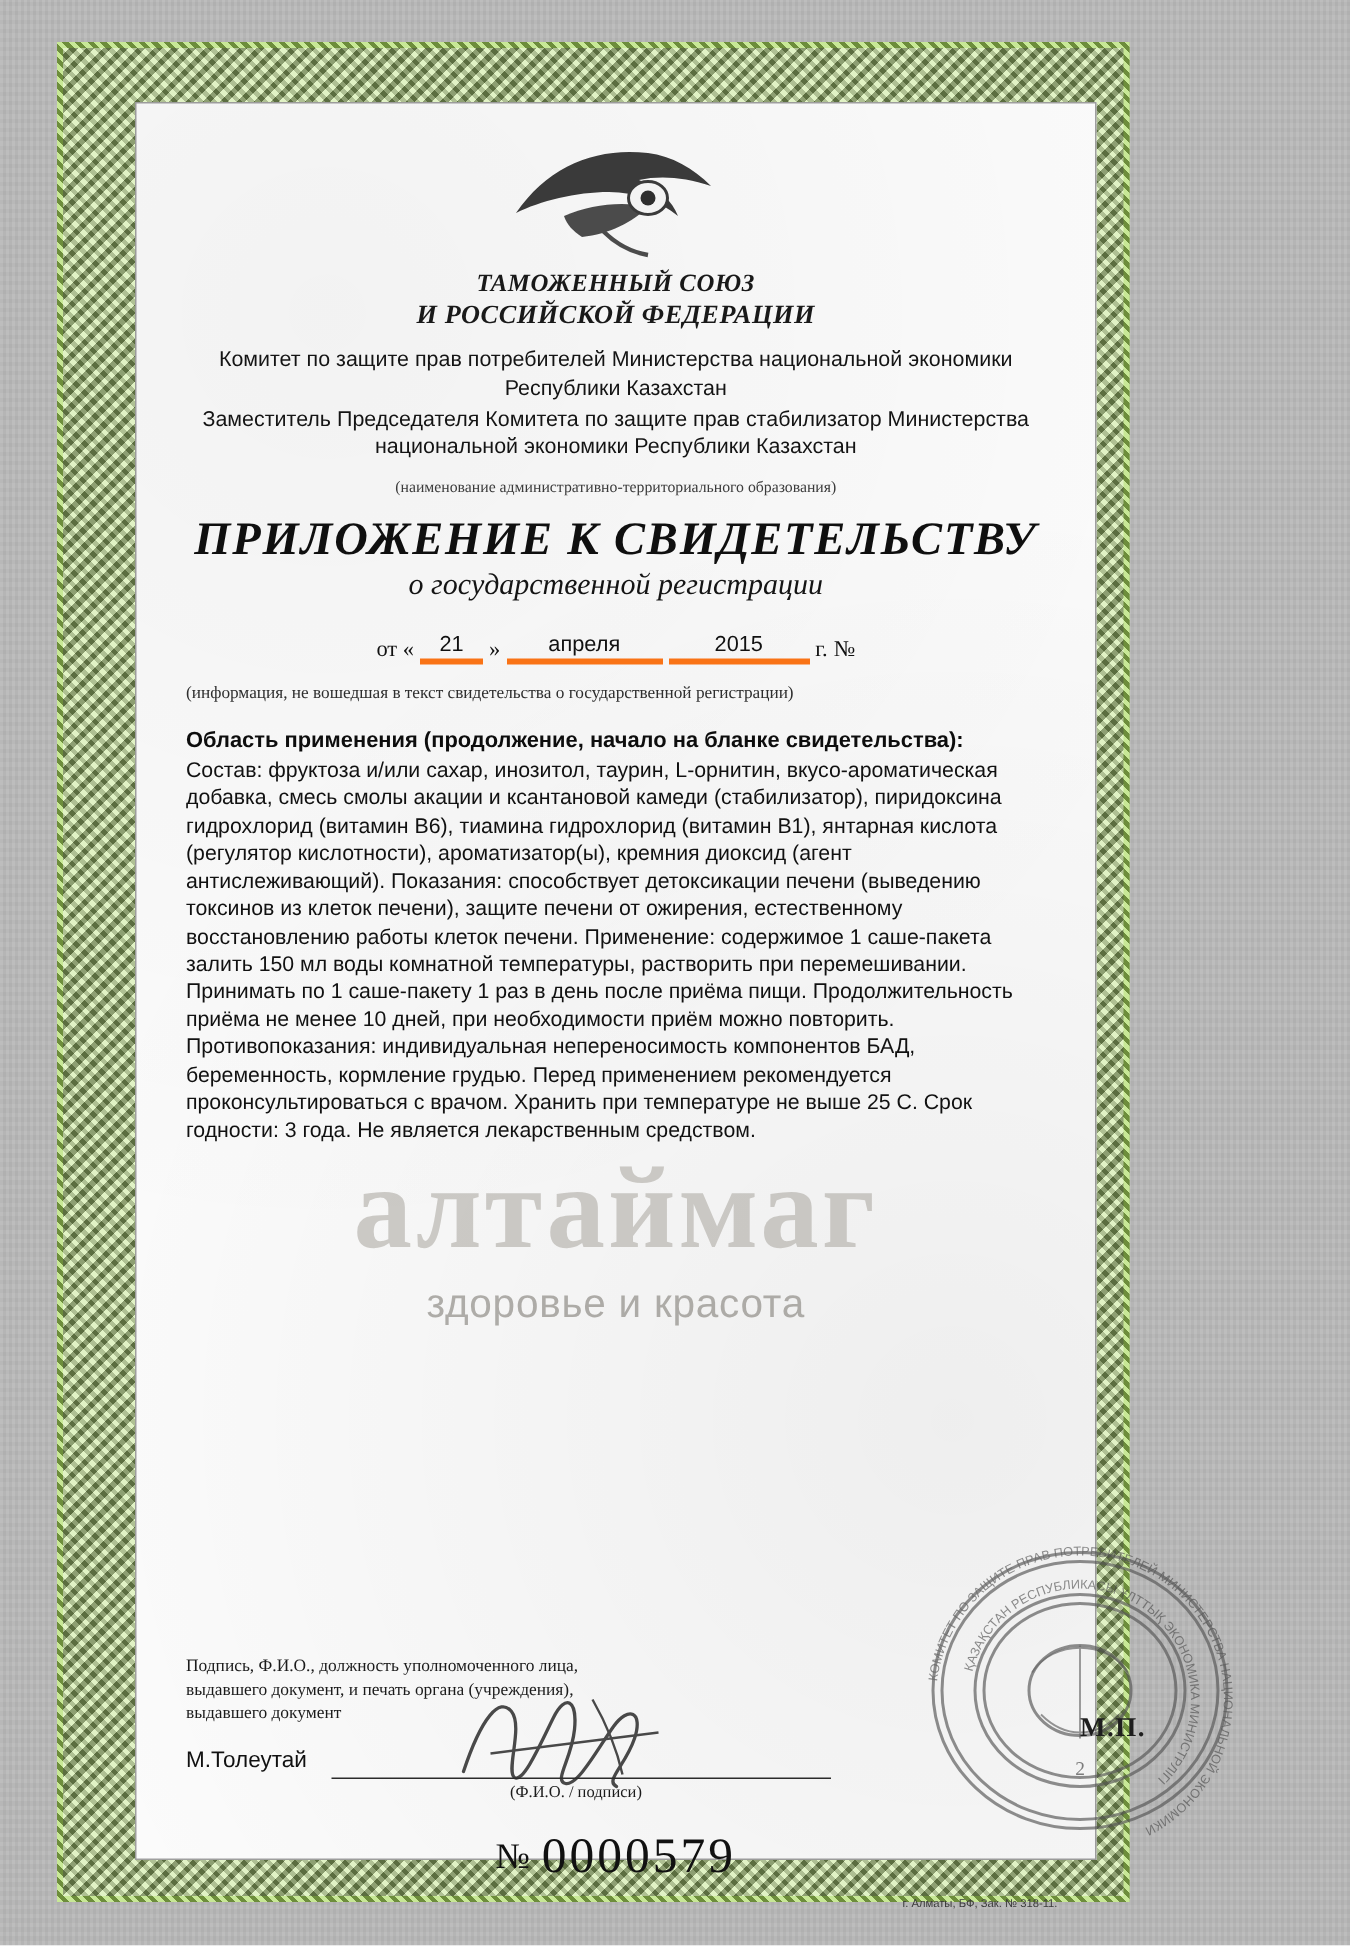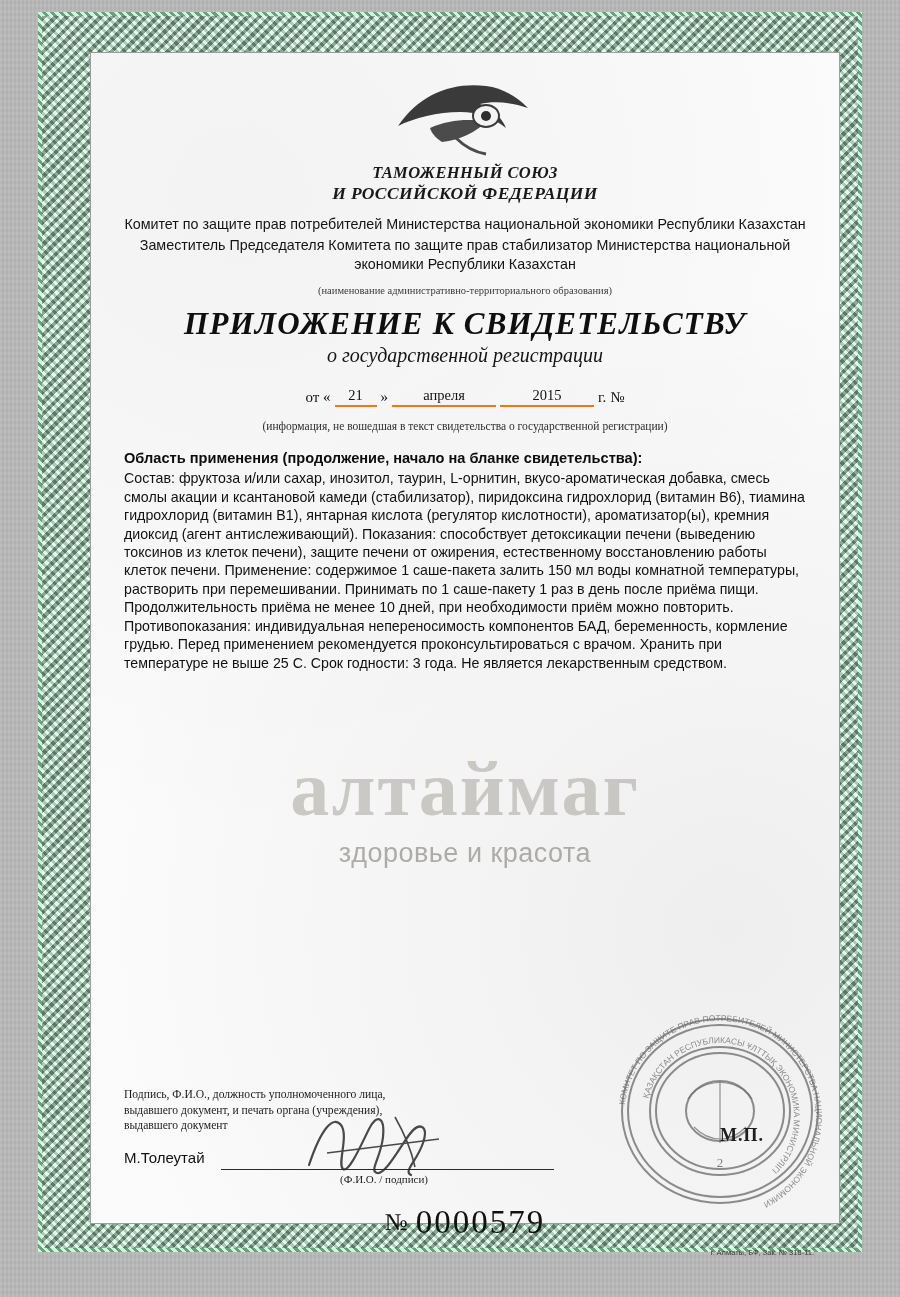--- a/index.html
+++ b/index.html
@@ -28,24 +28,24 @@
     background:
       repeating-linear-gradient(90deg, rgba(255,255,255,0.05) 0 2px, rgba(0,0,0,0.04) 2px 4px),
       repeating-linear-gradient(0deg, rgba(255,255,255,0.04) 0 3px, rgba(0,0,0,0.03) 3px 6px);
     opacity: .7;
   }
 
   
   .doc {
     position: absolute;
     left: 38px;
-    top: 12px;
-    width: 824px;
+    top: 28px;
+    width: 715px;
     height: 1240px;
-    background: #86efac;
+    background: #84cc16;
   }
   .doc-border {
     position: absolute;
     inset: 0;
     background:
       repeating-linear-gradient(45deg, rgba(255,255,255,0.55) 0 3px, rgba(90,90,90,0.55) 3px 6px);
   }
   .doc-border::after{
     content:"";
     position:absolute;
@@ -147,32 +147,32 @@
     gap: 4px;
     margin-top: 20px;
     font-family: "Liberation Serif", serif;
     font-size: 15px;
     color: #111;
   }
   .daterow .lbl { padding-bottom: 1px; }
   .fld {
     display: inline-block;
     text-align: center;
-    border-bottom: 2px solid #f97316;
+    border-bottom: 4px solid #f97316;
     padding: 0 4px 1px 4px;
-    font-family: Liberation Serif, serif;
+    font-family: Liberation Sans, sans-serif;
     font-size: 14.5px;
   }
   .fld.day { min-width: 34px; }
   .fld.month { min-width: 96px; }
   .fld.year { min-width: 86px; }
   .fld.num { min-width: 250px; text-align: center; font-size: 15.5px; letter-spacing: .2px; }
 
   .hint2 {
-    text-align: center;
+    text-align: left;
     font-family: "Liberation Serif", serif;
     font-size: 11.5px;
     color: #2e2e2e;
     margin-top: 13px;
   }
 
   .section-head {
     margin-top: 18px;
     font-size: 14.6px;
     font-weight: bold;

